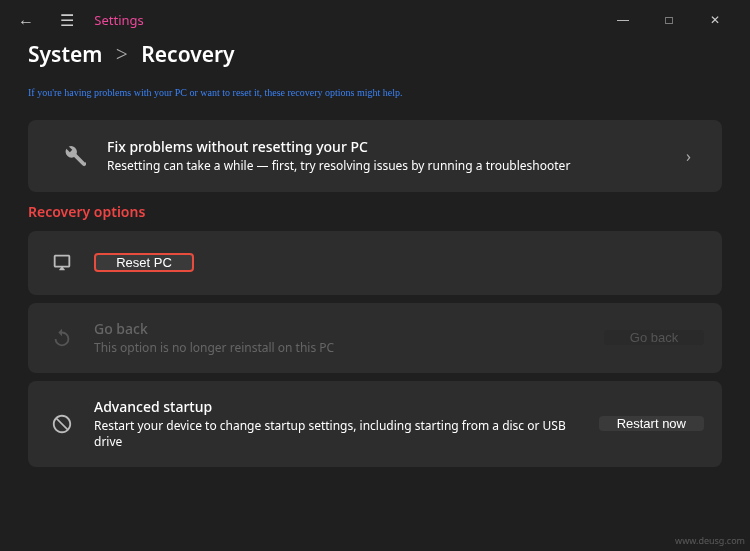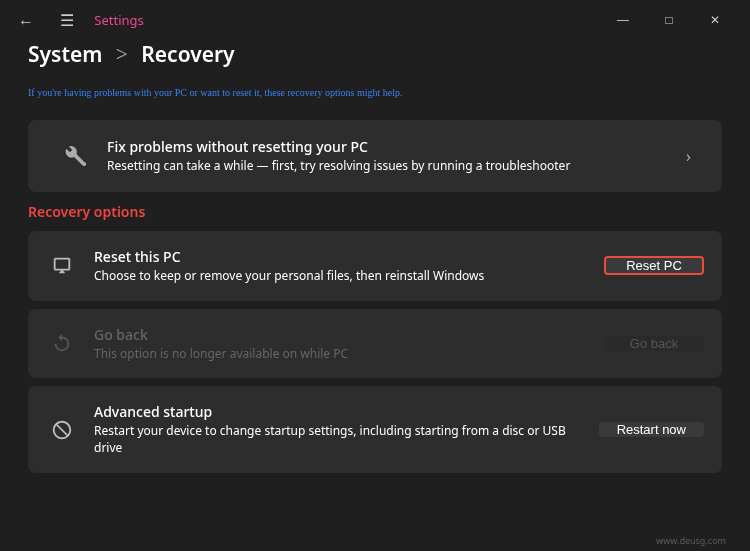--- a/index.html
+++ b/index.html
@@ -177,21 +177,21 @@
       cursor: default;
     }
     .action-btn.highlighted {
       border: 2px solid #e74c3c;
     }
 
     
     .watermark {
       position: absolute;
       bottom: 4px;
-      right: 24px;
+      right: 5px;
       font-size: 9px;
       color: rgba(255,255,255,0.25);
     }
 
     
     svg {
       fill: currentColor;
     }
   </style>
 </head>
@@ -238,36 +238,32 @@
   </div>
 
   <div class="section-heading">Recovery options</div>
 
   <div class="recovery-row">
     <div class="card-icon">
       <svg width="22" height="22" viewBox="0 0 24 24" xmlns="http://www.w3.org/2000/svg">
         <path d="M5 3H19C20.1 3 21 3.9 21 5V15C21 16.1 20.1 17 19 17H13L15 19V20H9V19L11 17H5C3.9 17 3 16.1 3 15V5C3 3.9 3.9 3 5 3ZM5 5V15H19V5H5Z" opacity="0.9"></path>
       </svg>
     </div>
-    <div class="recovery-row-content">
-      <div class="card-title">Reset this PC</div>
-      <div class="card-desc">Choose to keep or remove your personal files, then reinstall Windows</div>
-    </div>
     <button class="action-btn highlighted">Reset PC</button>
   </div>
 
   <div class="recovery-row disabled">
     <div class="card-icon">
       <svg width="22" height="22" viewBox="0 0 24 24" xmlns="http://www.w3.org/2000/svg" style="color:#555">
         <path d="M12 5V2L8 6l4 4V7a6 6 0 1 1-6 6H4a8 8 0 1 0 8-8z" fill="#555"></path>
       </svg>
     </div>
     <div class="recovery-row-content">
       <div class="card-title" style="color:#666">Go back</div>
-      <div class="card-desc">This option is no longer available on while PC</div>
+      <div class="card-desc">This option is no longer reinstall on this PC</div>
     </div>
     <button class="action-btn disabled">Go back</button>
   </div>
 
   <div class="recovery-row">
     <div class="card-icon">
       <svg width="22" height="22" viewBox="0 0 24 24" xmlns="http://www.w3.org/2000/svg">
         <path d="M12 2C6.5 2 2 6.5 2 12s4.5 10 10 10 10-4.5 10-10S17.5 2 12 2zm0 18c-4.4 0-8-3.6-8-8 0-1.9.7-3.6 1.8-5L17 18.2C15.6 19.3 13.9 20 12 20zm6.2-3L7 5.8C8.4 4.7 10.1 4 12 4c4.4 0 8 3.6 8 8 0 1.9-.7 3.6-1.8 5z" opacity="0.9"></path>
       </svg>
     </div>

